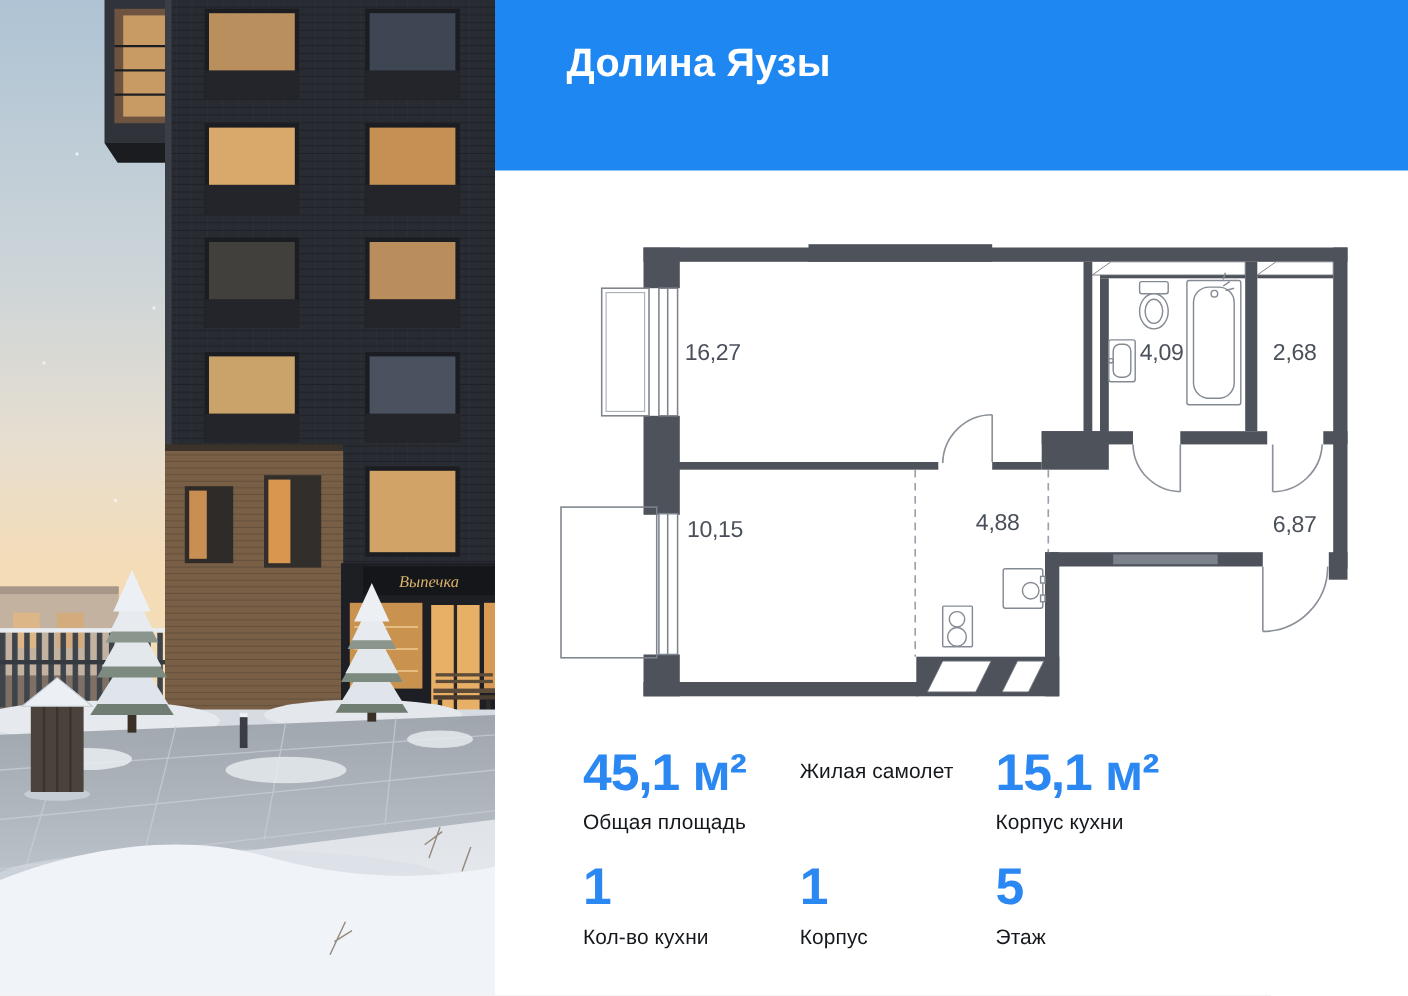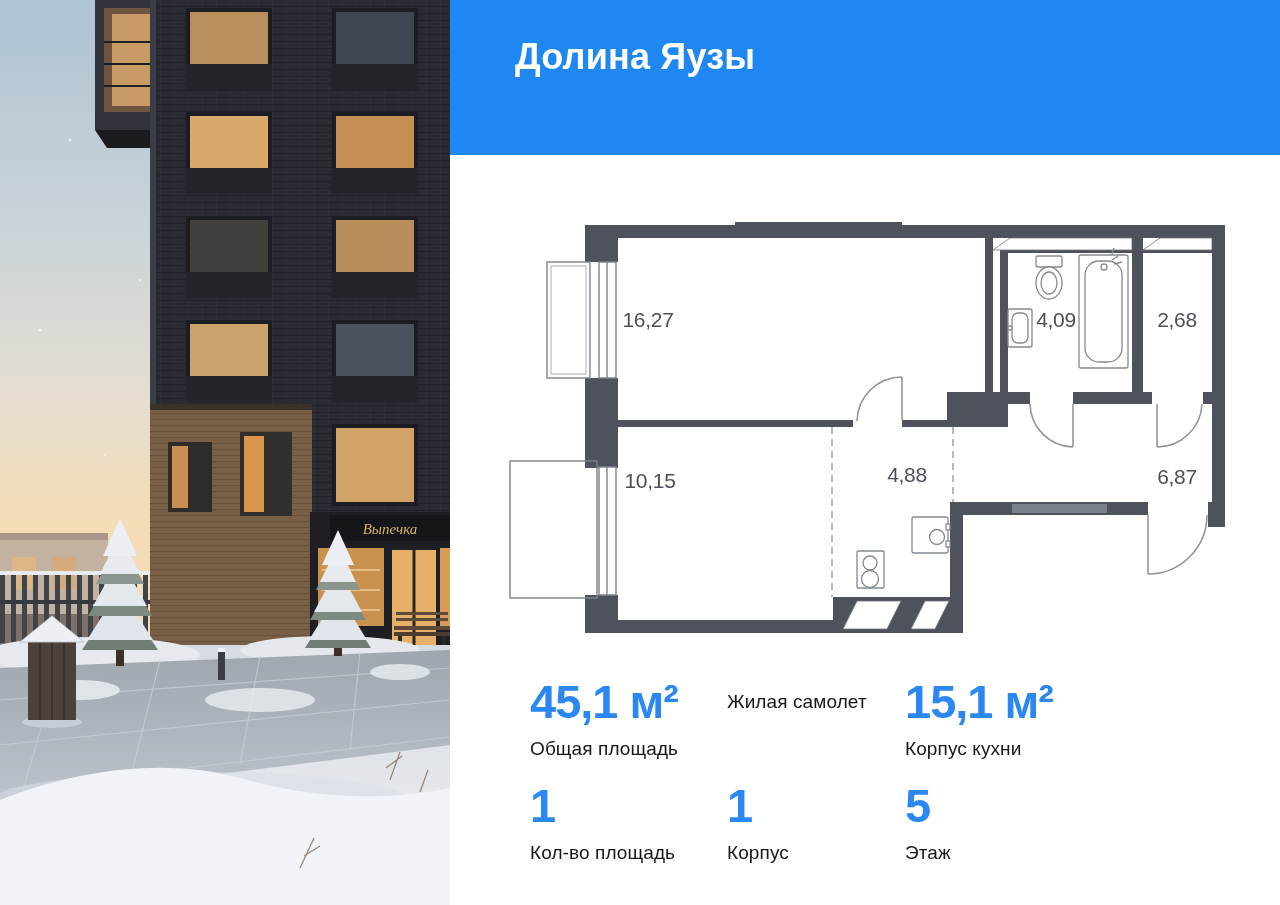--- a/index.html
+++ b/index.html
@@ -334,21 +334,21 @@
   </div>
   <div class="stat c2 r1">
     <div class="lbl">Жилая самолет</div>
   </div>
   <div class="stat c3 r1">
     <div class="num">15,1 м²</div>
     <div class="lbl">Корпус кухни</div>
   </div>
   <div class="stat c1 r2">
     <div class="num">1</div>
-    <div class="lbl">Кол-во площадь</div>
+    <div class="lbl">Кол-во кухни</div>
   </div>
   <div class="stat c2 r2">
     <div class="num">1</div>
     <div class="lbl">Корпус</div>
   </div>
   <div class="stat c3 r2">
     <div class="num">5</div>
     <div class="lbl">Этаж</div>
   </div>
 

